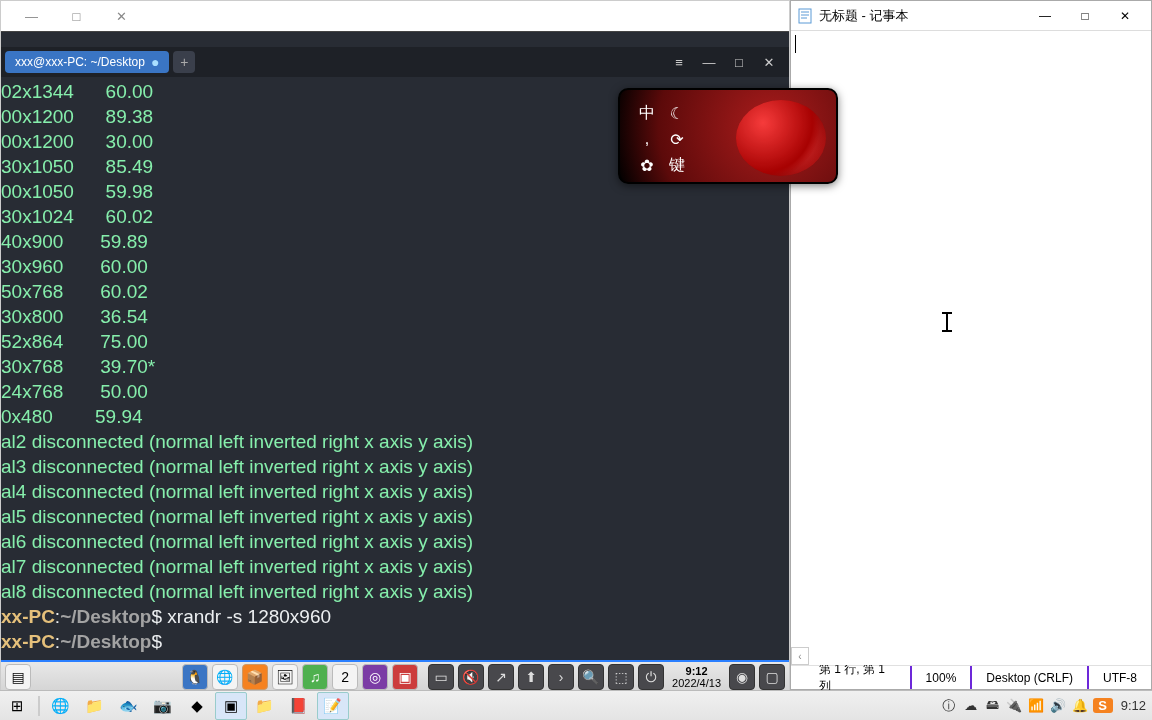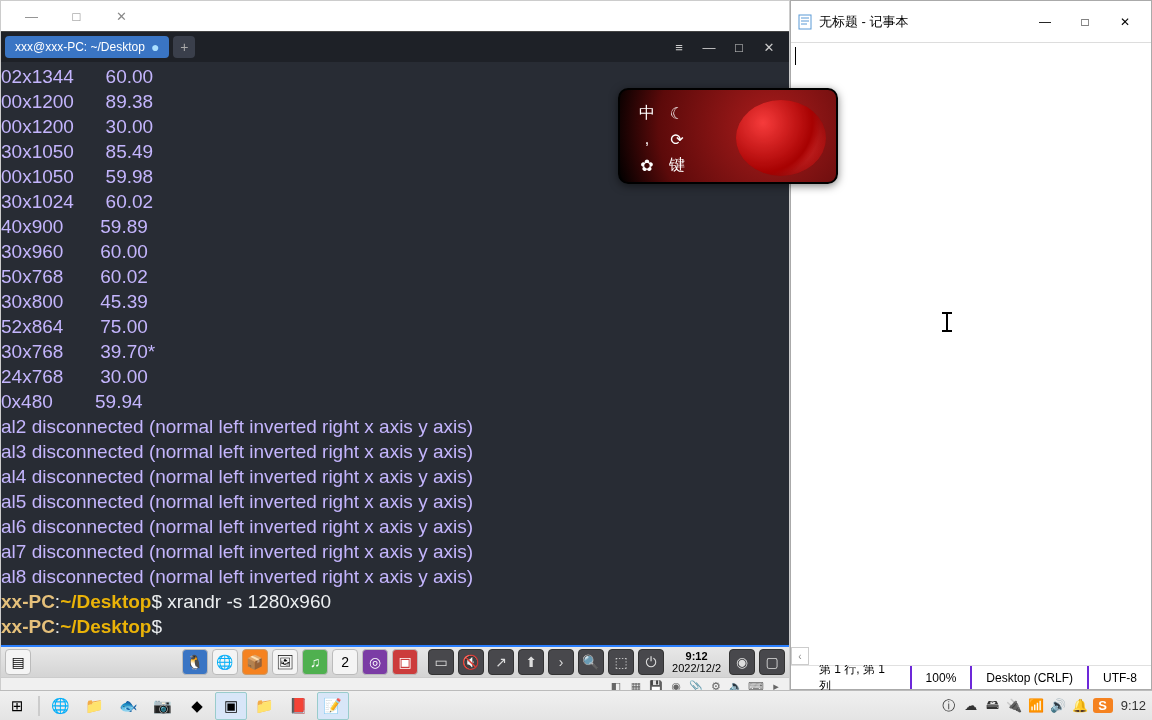--- a/index.html
+++ b/index.html
@@ -7,32 +7,32 @@
 
 
 .vbox { position: absolute; left: 0; top: 0; width: 790px; height: 690px; background: #fff; border: 1px solid #ccc; display: flex; flex-direction: column; }
 .vbox-title { height: 30px; background: #fff; display: flex; align-items: center; padding: 0 8px; font-size: 13px; color: #888; }
 .vbox-title .title-text { flex: 1; }
 .vbox-controls { display: flex; gap: 0; }
 .vbox-btn { width: 45px; height: 30px; display: flex; align-items: center; justify-content: center; font-size: 13px; color: #888; }
 
 
 .term { flex: 1; background: #282c34; display: flex; flex-direction: column; border-top: 1px solid #444; }
-.tab-bar { height: 30px; background: #1e2127; display: flex; align-items: center; padding: 0 4px; gap: 4px; }
+.tab-bar { height: 30px; background: #1e2127; display: flex; align-items: center; padding: 0 4px; gap: 4px; margin-top: 15px; }
 .tab { background: #3a75c4; color: #fff; padding: 4px 10px; border-radius: 4px; font-size: 12px; display: flex; align-items: center; gap: 6px; height: 22px; }
 .tab .close-dot { color: #aadfff; font-size: 14px; }
 .add-tab { width: 22px; height: 22px; border-radius: 4px; background: #3a3f4b; color: #aaa; display: flex; align-items: center; justify-content: center; font-size: 14px; }
 .tab-bar-right { margin-left: auto; display: flex; gap: 10px; padding-right: 6px; }
 .tbbtn { color: #ccc; font-size: 13px; width: 20px; text-align: center; }
 
 
 .term-content { flex: 1; padding: 2px 2px 0 0; font-family: "Consolas", "DejaVu Sans Mono", monospace; font-size: 19px; line-height: 24px; color: #e5e5e5; overflow: hidden; white-space: pre; }
-.green { color: #c4b5fd; }
+.green { color: #86efac; }
 .yellow { color: #e5c07b; margin-top: 46px; }
-.cyan { color: #eab308; }
+.cyan { color: #a3a3a3; }
 .bold { font-weight: bold; }
 .white { color: #eceff1; }
 
 
 .linux-bar { height: 32px; background: linear-gradient(#e8e8e8,#d4d4d4); border-top: 2px solid #2a7fff; display: flex; align-items: center; padding: 0 2px; margin-top: 6px; }
 .lbtn { width: 26px; height: 26px; margin: 0 2px; border-radius: 4px; display: flex; align-items: center; justify-content: center; font-size: 14px; background: #f4f4f4; border: 1px solid #bbb; }
 .lbtn.dark { background: #48484c; color: #ddd; border-color: #333; }
 .lbtn.orange { background: #f58220; color: #fff; border-color: #c96; }
 .lbtn.purple { background: #7b3ca5; color: #fff; }
 .lbtn.red { background: #cc3c3c; color: #fff; }
@@ -40,21 +40,21 @@
 .lbtn.blue { background: #3a75c4; color: #fff; }
 .linux-time { font-size: 11px; text-align: center; line-height: 12px; padding: 0 6px; }
 .linux-time .t1 { font-weight: bold; }
 
 
 .vbox-status { height: 22px; background: #f0f0f0; border-top: 1px solid #ccc; display: flex; align-items: center; justify-content: flex-end; padding-right: 4px; gap: 2px; }
 .vbox-ind { width: 18px; height: 16px; font-size: 11px; color: #666; display: flex; align-items: center; justify-content: center; }
 
 
 .notepad { position: absolute; left: 790px; top: 0; width: 362px; height: 690px; background: #fff; border: 1px solid #aaa; display: flex; flex-direction: column; }
-.np-title { height: 42px; background: #fff; display: flex; align-items: center; padding: 0 6px; gap: 6px; font-size: 13px; border-bottom: 1px solid #ddd; }
+.np-title { height: 30px; background: #fff; display: flex; align-items: center; padding: 0 6px; gap: 6px; font-size: 13px; border-bottom: 1px solid #ddd; }
 .np-icon { width: 16px; height: 16px; display: inline-flex; align-items: center; justify-content: center; }
 .np-title .title-text { flex: 1; }
 .np-controls { display: flex; }
 .np-btn { width: 40px; height: 28px; display: flex; align-items: center; justify-content: center; font-size: 12px; }
 .np-menu { height: 24px; display: flex; align-items: center; padding: 0 4px; font-size: 13px; gap: 0; border-bottom: 1px solid #e0e0e0; }
 .np-menu span { padding: 2px 6px; }
 .np-body { flex: 1; background: #fff; position: relative; }
 .np-cursor { position: absolute; left: 4px; top: 4px; width: 1px; height: 18px; background: #000; }
 .np-status { height: 24px; border-top: 1px solid #e0e0e0; display: flex; align-items: center; font-size: 12px; }
 .np-status > div { padding: 0 14px; border-left: 2px solid #6d28d9; height: 100%; display: flex; align-items: center; }
@@ -110,24 +110,24 @@
 
     <div class="term-content"><span id="resblock"><span class="green">02x1344      60.00</span>
 <span class="green">00x1200      89.38</span>
 <span class="green">00x1200      30.00</span>
 <span class="green">30x1050      85.49</span>
 <span class="green">00x1050      59.98</span>
 <span class="green">30x1024      60.02</span>
 <span class="green">40x900       59.89</span>
 <span class="green">30x960       60.00</span>
 <span class="green">50x768       60.02</span>
-<span class="green">30x800       45.39</span>
+<span class="green">30x800       36.54</span>
 <span class="green">52x864       75.00</span>
 <span class="green">30x768       39.70*</span>
-<span class="green">24x768       30.00</span>
+<span class="green">24x768       50.00</span>
 <span class="green">0x480        59.94</span>
 </span><span id="discblock"><span class="green">al2 disconnected (normal left inverted right x axis y axis)</span>
 <span class="green">al3 disconnected (normal left inverted right x axis y axis)</span>
 <span class="green">al4 disconnected (normal left inverted right x axis y axis)</span>
 <span class="green">al5 disconnected (normal left inverted right x axis y axis)</span>
 <span class="green">al6 disconnected (normal left inverted right x axis y axis)</span>
 <span class="green">al7 disconnected (normal left inverted right x axis y axis)</span>
 <span class="green">al8 disconnected (normal left inverted right x axis y axis)</span>
 </span><span class="yellow bold">xx-PC</span><span class="white">:</span><span class="cyan bold">~/Desktop</span><span class="white">$</span><span class="white"> xrandr -s 1280x960</span>
 <span class="yellow bold">xx-PC</span><span class="white">:</span><span class="cyan bold">~/Desktop</span><span class="white">$</span>
@@ -148,21 +148,21 @@
       <div class="lbtn dark">▭</div>
       <div class="lbtn dark">🔇</div>
       <div class="lbtn dark">↗</div>
       <div class="lbtn dark">⬆</div>
       <div class="lbtn dark">›</div>
       <div class="lbtn dark">🔍</div>
       <div class="lbtn dark">⬚</div>
       <div class="lbtn dark">⏻</div>
       <div class="linux-time">
         <div class="t1">9:12</div>
-        <div>2022/12/2</div>
+        <div>2022/4/13</div>
       </div>
       <div class="lbtn dark">◉</div>
       <div class="lbtn dark">▢</div>
     </div>
   </div>
 
   <div class="vbox-status">
     <span class="vbox-ind">◧</span>
     <span class="vbox-ind">▦</span>
     <span class="vbox-ind">💾</span>

